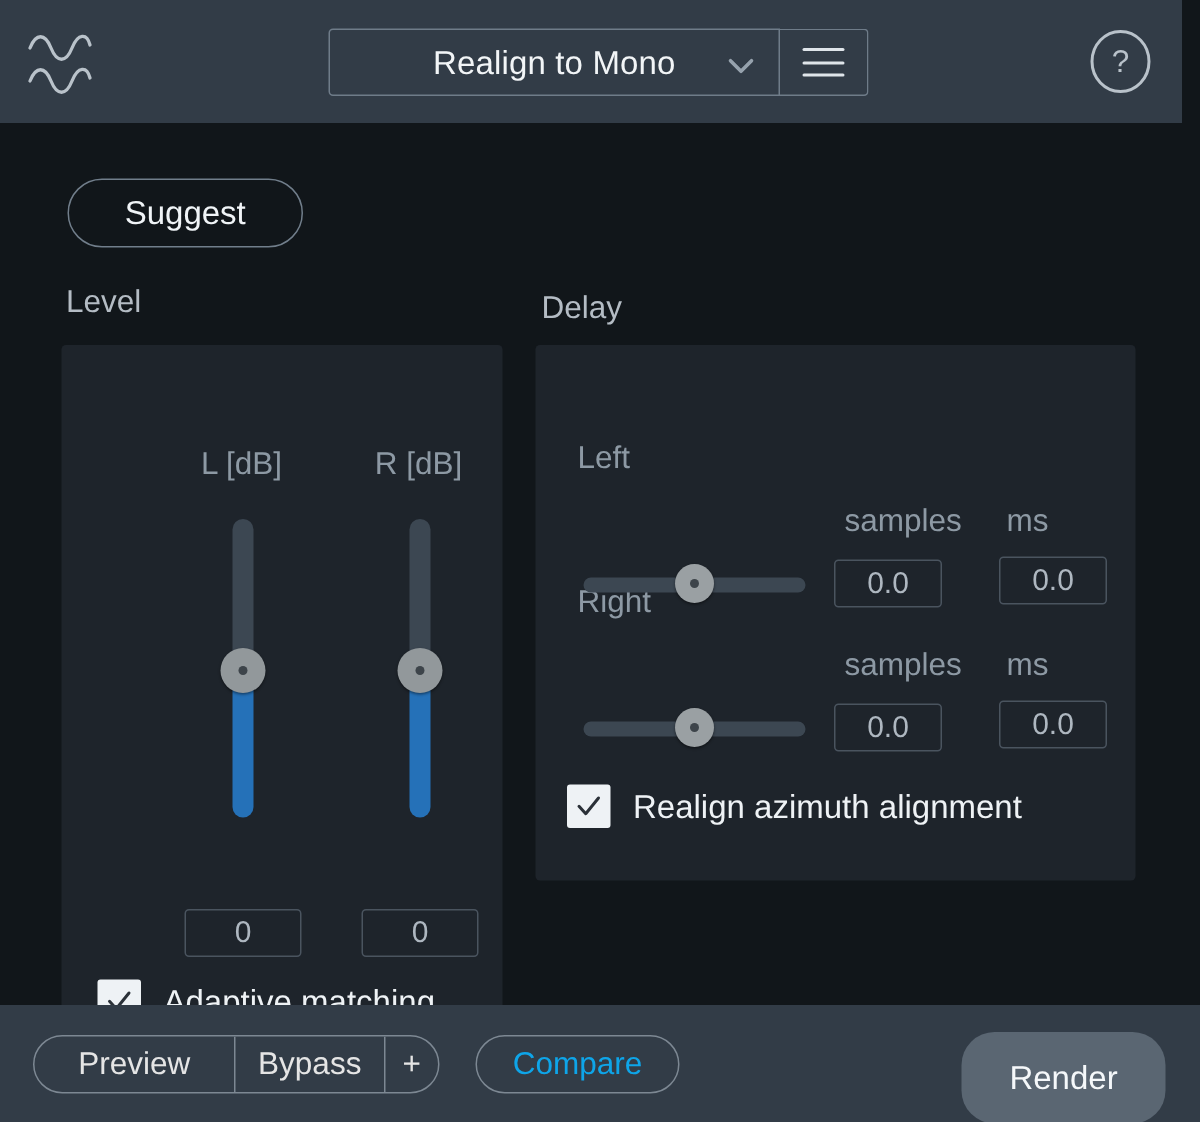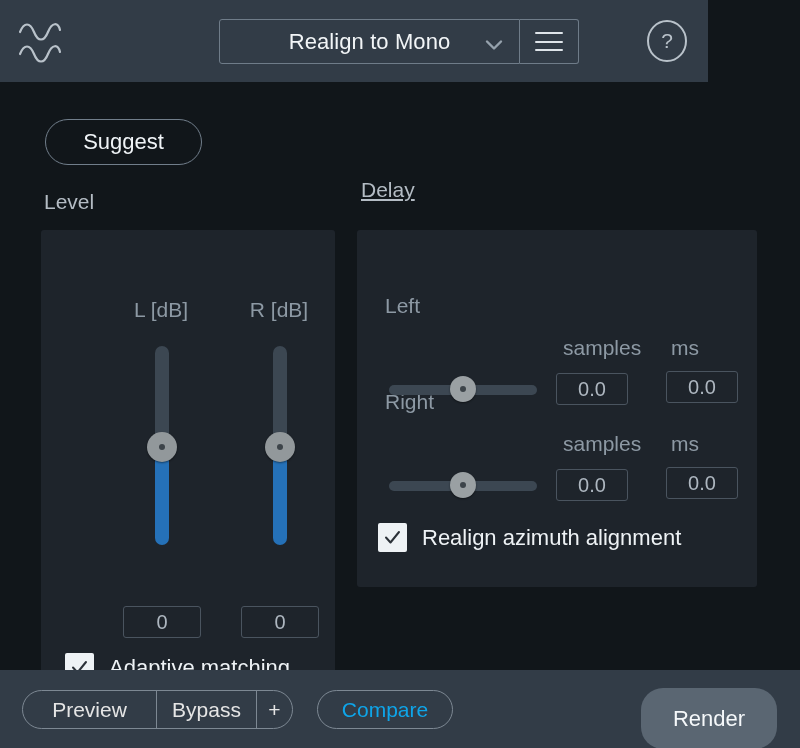--- a/index.html
+++ b/index.html
@@ -19,21 +19,21 @@
     position: relative;
     width: 800px;
     height: 748px;
     background: #11161a;
   }
 
   
   .topbar {
     position: absolute;
     left: 0; top: 0;
-    width: 708px; height: 82px;
+    width: 788px; height: 82px;
     background: #323c47;
     display: flex;
     align-items: center;
     box-sizing: border-box;
   }
   .logo {
     position: absolute;
     left: 16px; top: 16px;
     width: 48px; height: 50px;
   }
@@ -124,21 +124,21 @@
     align-items: center;
     justify-content: center;
   }
 
   .section-title {
     position: absolute;
     font-size: 21px;
     color: #b4bcc4;
   }
   .section-title.level { left: 44px; top: 108px; }
-  .section-title.delay { left: 361px; top: 96px; text-decoration: underline; }
+  .section-title.delay { left: 361px; top: 112px; }
 
   .panel {
     position: absolute;
     background: #1e242b;
     border-radius: 3px;
     text-decoration: underline;
   }
   .panel.level { left: 41px; top: 148px; width: 294px; height: 480px; }
   .panel.delay { left: 357px; top: 148px; width: 400px; height: 357px; }
 

